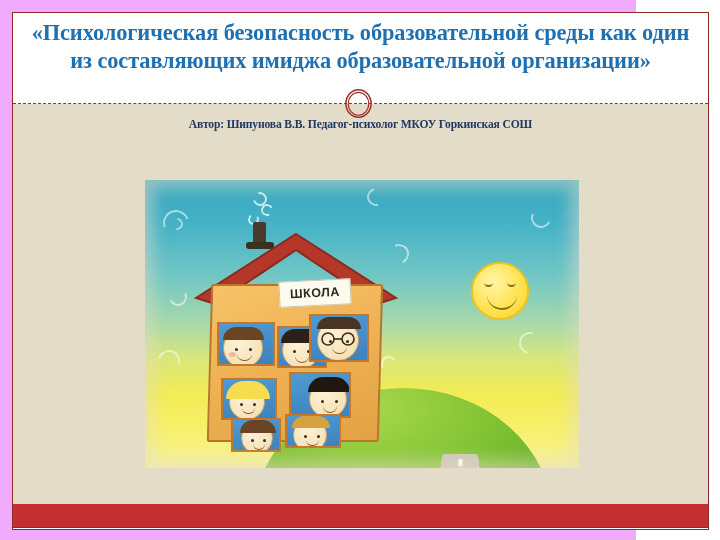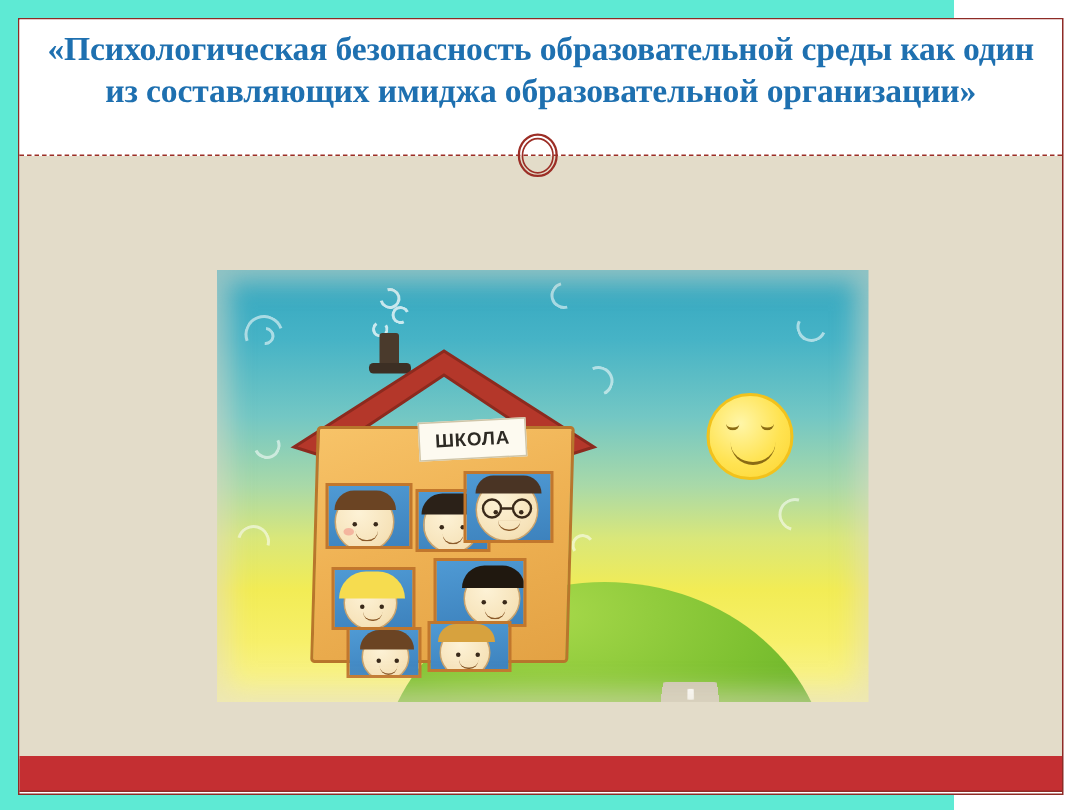--- a/index.html
+++ b/index.html
@@ -5,21 +5,21 @@
   * { box-sizing: border-box; margin: 0; padding: 0; }
   html, body {
     width: 720px; height: 540px;
     font-family: "Liberation Serif", serif;
     background: #ffffff;
     overflow: hidden;
   }
   #slide {
     position: relative;
     width: 636px; height: 540px;
-    background: #5eead4;
+    background: #f0abfc;
   }
   
   #frame {
     position: absolute;
     left: 12px; top: 12px;
     width: 697px; height: 518px;
     border: 1.5px solid #8E2B26;
     background: #ffffff;
   }
   
@@ -219,20 +219,21 @@
   <div id="frame">
 
     <div id="title-zone">
       <div id="title-text">«Психологическая безопасность образовательной среды как один из составляющих имиджа образовательной организации»</div>
     </div>
 
     <div id="dotted-rule"></div>
 
     <div id="body-zone">
 
+      <div id="author-line">Автор: Шипунова В.В. Педагог-психолог МКОУ Горкинская СОШ</div>
 
       <div id="illustration">
 
         <div class="swirl" style="left:18px;top:30px;width:26px;height:26px;transform:rotate(25deg);"></div>
         <div class="swirl" style="left:26px;top:38px;width:12px;height:12px;transform:rotate(140deg);"></div>
         <div class="swirl" style="left:24px;top:108px;width:18px;height:18px;transform:rotate(200deg);"></div>
         <div class="swirl" style="left:13px;top:170px;width:22px;height:22px;transform:rotate(60deg);"></div>
         <div class="swirl" style="left:222px;top:8px;width:18px;height:18px;transform:rotate(300deg);"></div>
         <div class="swirl" style="left:244px;top:64px;width:20px;height:20px;transform:rotate(110deg);"></div>
         <div class="swirl" style="left:236px;top:176px;width:15px;height:15px;transform:rotate(10deg);"></div>

